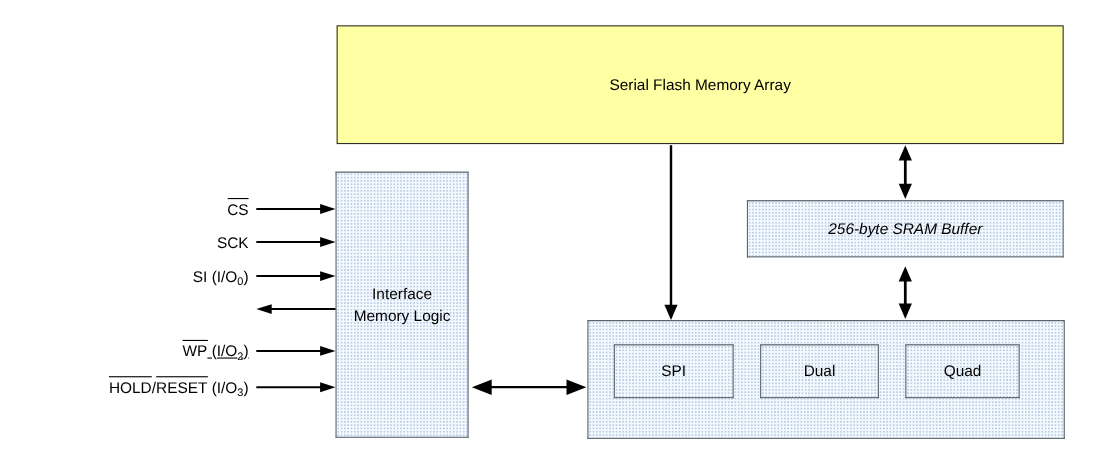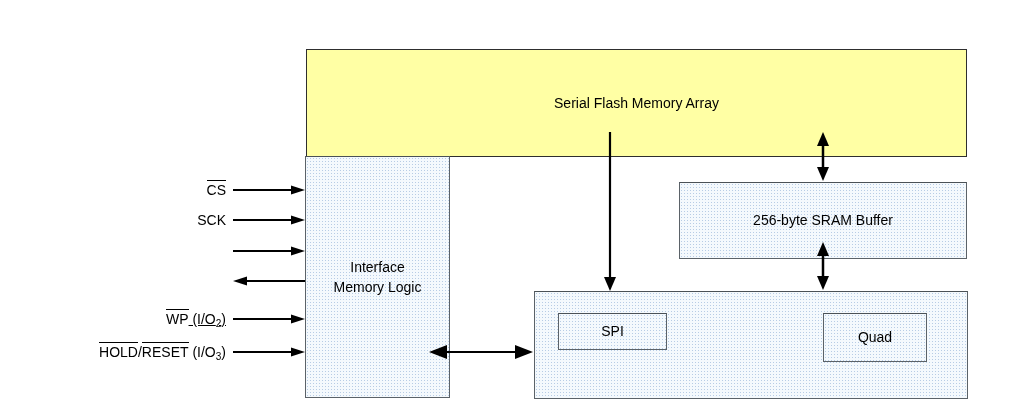--- a/index.html
+++ b/index.html
@@ -17,21 +17,20 @@
     display:flex;
     align-items:center;
     justify-content:center;
     text-align:center;
     font-size:14px;
     line-height:1.45;
   }
   .flash{
     background:var(--flash-fill,#ffffa4);
     border:1.5px solid #2e2e2e;
-    margin-top:26px;
   }
   .bluebox{
     background-color:var(--box-fill,#f4f9fd);
     background-image:radial-gradient(rgba(110,150,200,0.45) 0.7px, rgba(0,0,0,0) 0.9px);
     background-size:3px 3px;
     border:1.6px solid #5b6268;
     border-top-color:#4a5156;
   }
   .sig{
     position:absolute;
@@ -60,50 +59,56 @@
 </style>
 </head>
 <body>
 
 <div id="canvas">
 
   <div class="box flash" style="left:306px;top:23px;width:661px;height:108px;">
     <span>Serial Flash Memory Array</span>
   </div>
 
-  <div class="box bluebox" style="left:305px;top:156px;width:145px;height:242px;">
+  <div class="box bluebox" style="left:305px;top:156px;width:121px;height:242px;">
     <span>
       <span>Interface</span><br>
       <span>Memory Logic</span>
     </span>
   </div>
 
-  <div class="box bluebox" style="left:679px;top:182px;width:288px;height:77px;">
+  <div class="box bluebox" style="left:679px;top:182px;width:288px;height:52px;font-style:italic;">
     <span>256-byte SRAM Buffer</span>
   </div>
 
   <div class="box bluebox" style="left:534px;top:291px;width:434px;height:108px;"></div>
 
-  <div class="box bluebox" style="left:558px;top:313px;width:109px;height:37px;">
+  <div class="box bluebox" style="left:558px;top:313px;width:109px;height:49px;">
     <span>SPI</span>
   </div>
 
+  <div class="box bluebox" style="left:691px;top:313px;width:108px;height:49px;">
+    <span>Dual</span>
+  </div>
 
   <div class="box bluebox" style="left:823px;top:313px;width:104px;height:49px;">
     <span>Quad</span>
   </div>
 
   <div class="sig" style="top:210px;">
     <span>SCK</span>
   </div>
 
   <div class="sig" style="top:180px;">
     <span class="ov">CS</span>
   </div>
 
+  <div class="sig" style="top:241px;">
+    <span>SI (I/O</span><span class="sub">0</span><span>)</span>
+  </div>
 
 
   <div class="sig" style="top:309px;text-decoration:underline;">
     <span class="ov">WP</span><span> (I/O</span><span class="sub">2</span><span>)</span>
   </div>
 
   <div class="sig" style="top:342px;">
     <span class="ov">HOLD</span><span>/</span><span class="ov">RESET</span><span> (I/O</span><span class="sub">3</span><span>)</span>
   </div>
 

